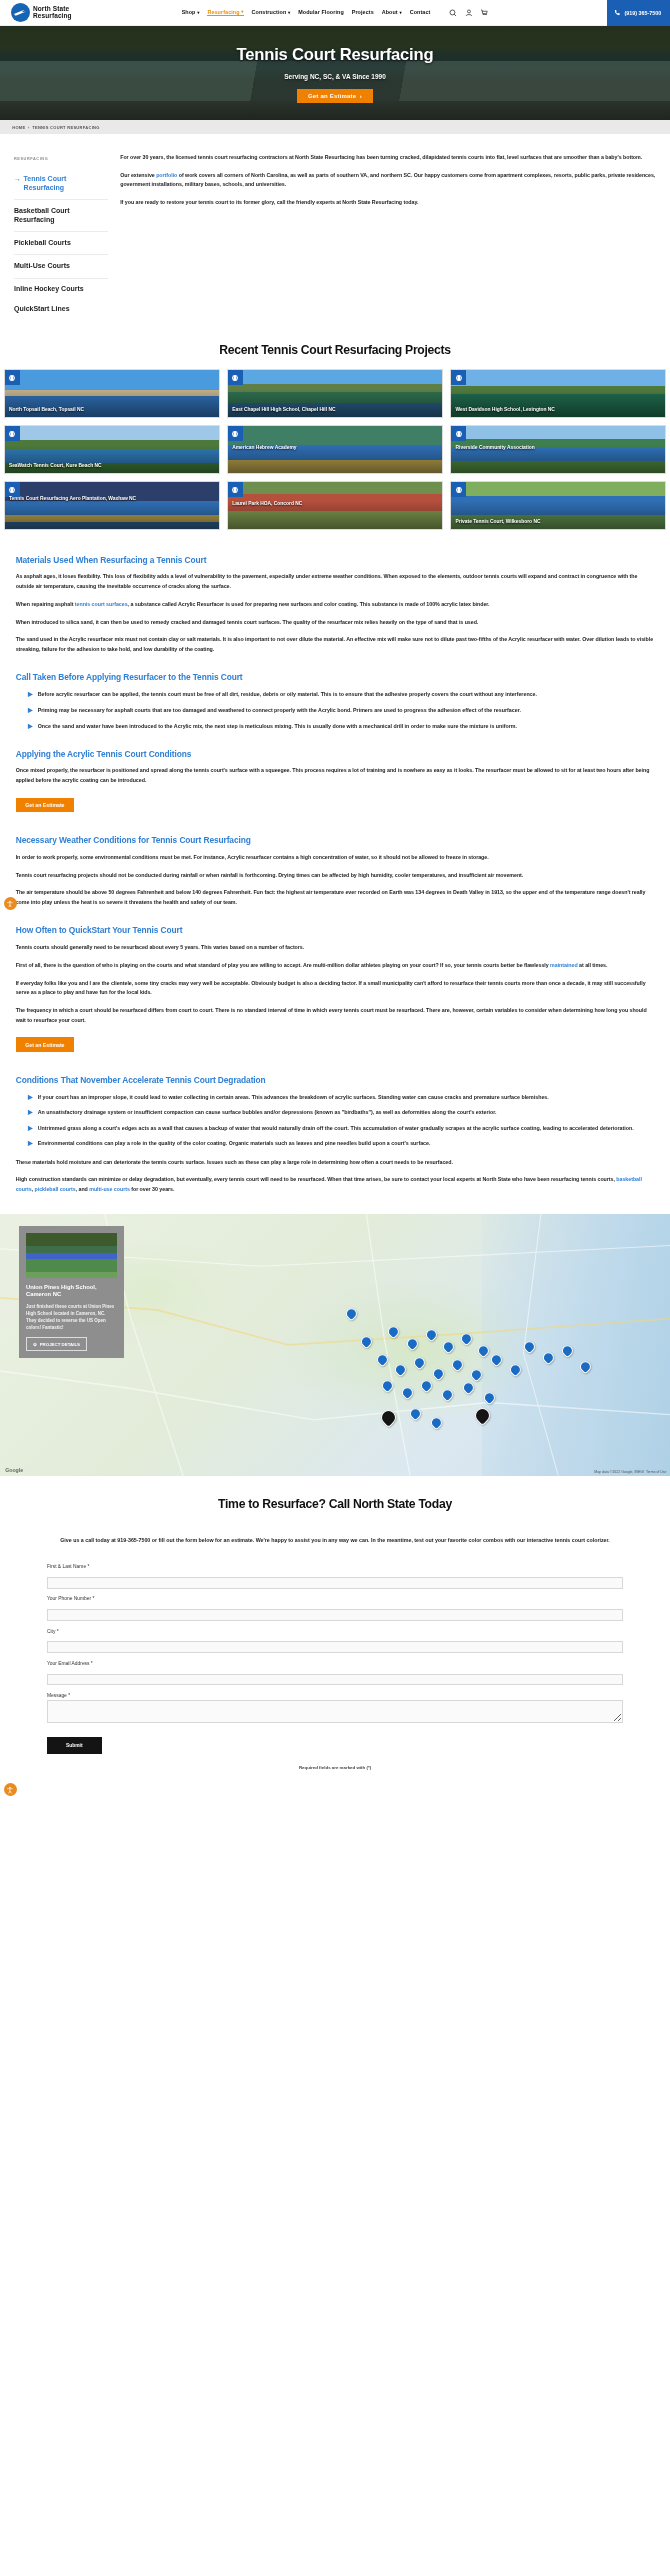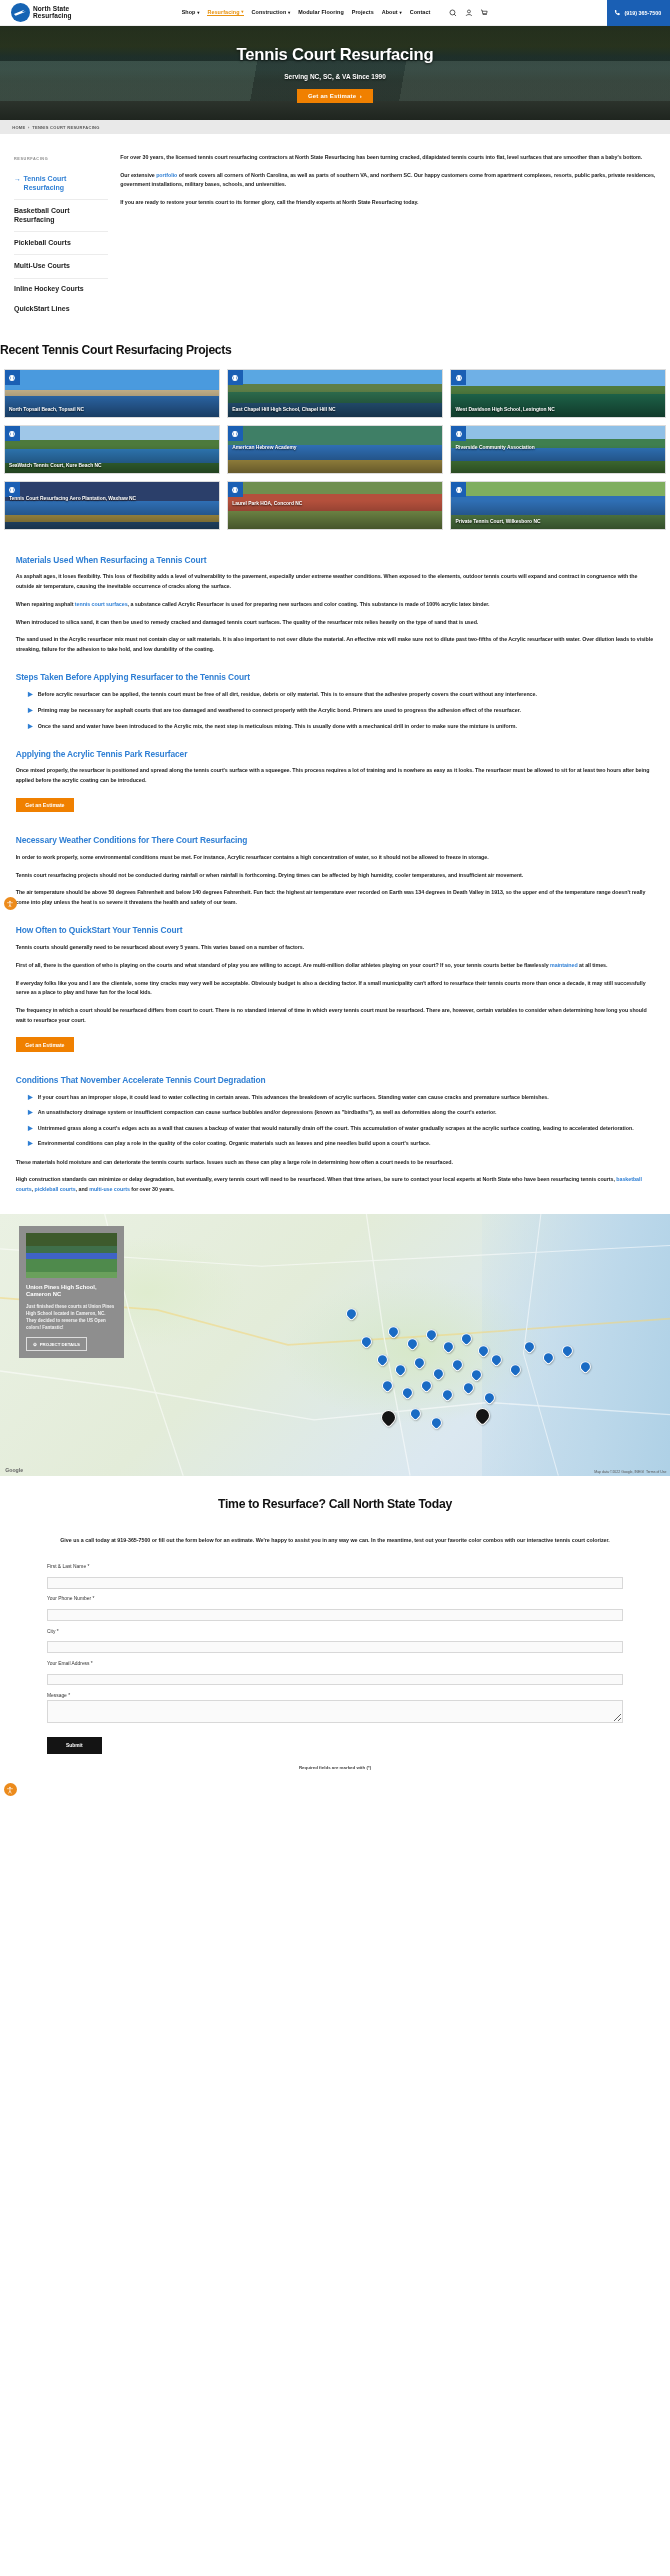--- a/index.html
+++ b/index.html
@@ -101,21 +101,21 @@
 
   .main{ flex:1; padding-left:12.2px; }
   .main p{
     margin:0 0 7.9px 0; font-size:5.3px; line-height:1.85; color:#1d1d1d;
     font-weight:bold; letter-spacing:-0.04px;
   }
   .main a.lnk{ color:#2f7fd4; text-decoration:none; cursor:pointer;}
 
   
   .projects-title{
-    text-align:left; font-size:12.2px; font-weight:bold; margin:23px 0 12.2px 0;
+    text-align:center; font-size:12.2px; font-weight:bold; margin:23px 0 12.2px 0;
     color:#111; letter-spacing:-0.3px;
   }
   .grid{
     display:grid; grid-template-columns:repeat(3,1fr); gap:7px;
     padding:0 3.5px;
   }
   .card{
     position:relative; height:49px; overflow:hidden; cursor:pointer;
     border:0.9px solid #dcdcdc; background:#888;
   }
@@ -476,41 +476,41 @@
   <div class="article">
 
     <h2>Materials Used When Resurfacing a Tennis Court</h2>
     <p>As asphalt ages, it loses flexibility. This loss of flexibility adds a level of vulnerability to the pavement, especially under extreme weather conditions. When exposed to the elements, outdoor tennis courts will expand and contract in congruence with the outside air temperature, causing the inevitable occurrence of cracks along the surface.</p>
     <p>
       <span>When repairing asphalt </span><a class="lnk">tennis court surfaces</a><span>, a substance called Acrylic Resurfacer is used for preparing new surfaces and color coating. This substance is made of 100% acrylic latex binder.</span>
     </p>
     <p>When introduced to silica sand, it can then be used to remedy cracked and damaged tennis court surfaces. The quality of the resurfacer mix relies heavily on the type of sand that is used.</p>
     <p>The sand used in the Acrylic resurfacer mix must not contain clay or salt materials. It is also important to not over dilute the material. An effective mix will make sure not to dilute past two-fifths of the Acrylic resurfacer with water. Over dilution leads to visible streaking, failure for the adhesion to take hold, and low durability of the coating.</p>
 
-    <h2>Steps Taken Before Applying Resurfacer to the Tennis Court</h2>
+    <h2>Call Taken Before Applying Resurfacer to the Tennis Court</h2>
     <ul class="bullets">
       <li>
           <span class="bi">▶</span>
           <span>Before acrylic resurfacer can be applied, the tennis court must be free of all dirt, residue, debris or oily material. This is to ensure that the adhesive properly covers the court without any interference.</span>
         </li>
       <li>
           <span class="bi">▶</span>
           <span>Priming may be necessary for asphalt courts that are too damaged and weathered to connect properly with the Acrylic bond. Primers are used to progress the adhesion effect of the resurfacer.</span>
         </li>
       <li>
           <span class="bi">▶</span>
           <span>Once the sand and water have been introduced to the Acrylic mix, the next step is meticulous mixing. This is usually done with a mechanical drill in order to make sure the mixture is uniform.</span>
         </li>
     </ul>
 
-    <h2>Applying the Acrylic Tennis Park Resurfacer</h2>
+    <h2>Applying the Acrylic Tennis Court Conditions</h2>
     <p>Once mixed properly, the resurfacer is positioned and spread along the tennis court's surface with a squeegee. This process requires a lot of training and is nowhere as easy as it looks. The resurfacer must be allowed to sit for at least two hours after being applied before the acrylic coating can be introduced.</p>
     <button class="btn-est">Get an Estimate</button>
 
-    <h2>Necessary Weather Conditions for There Court Resurfacing</h2>
+    <h2>Necessary Weather Conditions for Tennis Court Resurfacing</h2>
     <p>In order to work properly, some environmental conditions must be met. For instance, Acrylic resurfacer contains a high concentration of water, so it should not be allowed to freeze in storage.</p>
     <p>Tennis court resurfacing projects should not be conducted during rainfall or when rainfall is forthcoming. Drying times can be affected by high humidity, cooler temperatures, and insufficient air movement.</p>
     <p>The air temperature should be above 50 degrees Fahrenheit and below 140 degrees Fahrenheit. Fun fact: the highest air temperature ever recorded on Earth was 134 degrees in Death Valley in 1913, so the upper end of the temperature range doesn't really come into play unless the heat is so severe it threatens the health and safety of our team.</p>
 
     <h2>How Often to QuickStart Your Tennis Court</h2>
     <p>Tennis courts should generally need to be resurfaced about every 5 years. This varies based on a number of factors.</p>
     <p>
       <span>First of all, there is the question of who is playing on the courts and what standard of play you are willing to accept. Are multi-million dollar athletes playing on your court? If so, your tennis courts better be flawlessly </span><a class="lnk">maintained</a><span> at all times.</span>
     </p>
     <p>If everyday folks like you and I are the clientele, some tiny cracks may very well be acceptable. Obviously budget is also a deciding factor. If a small municipality can't afford to resurface their tennis courts more than once a decade, it may still successfully serve as a place to play and have fun for the local kids.</p>

